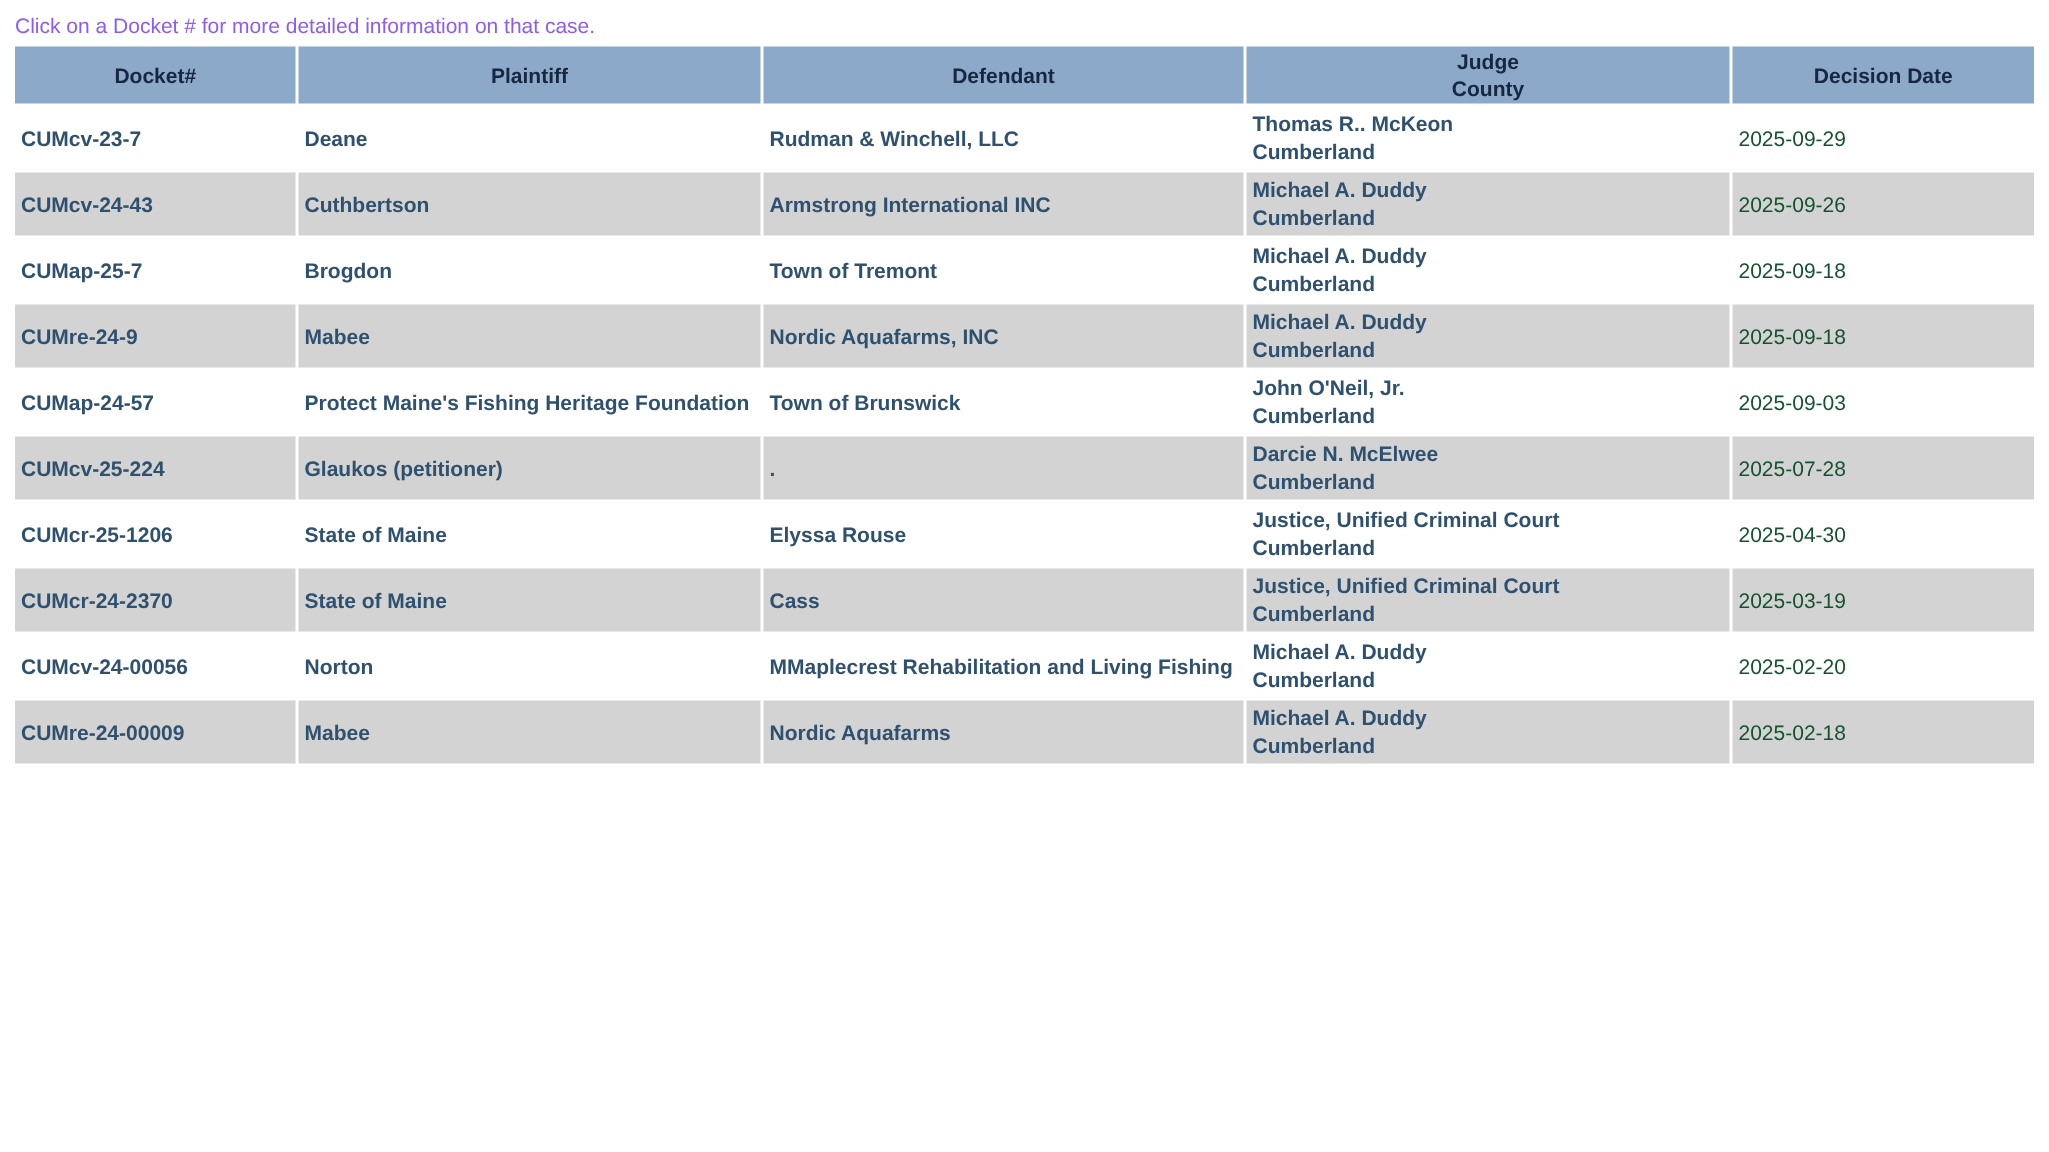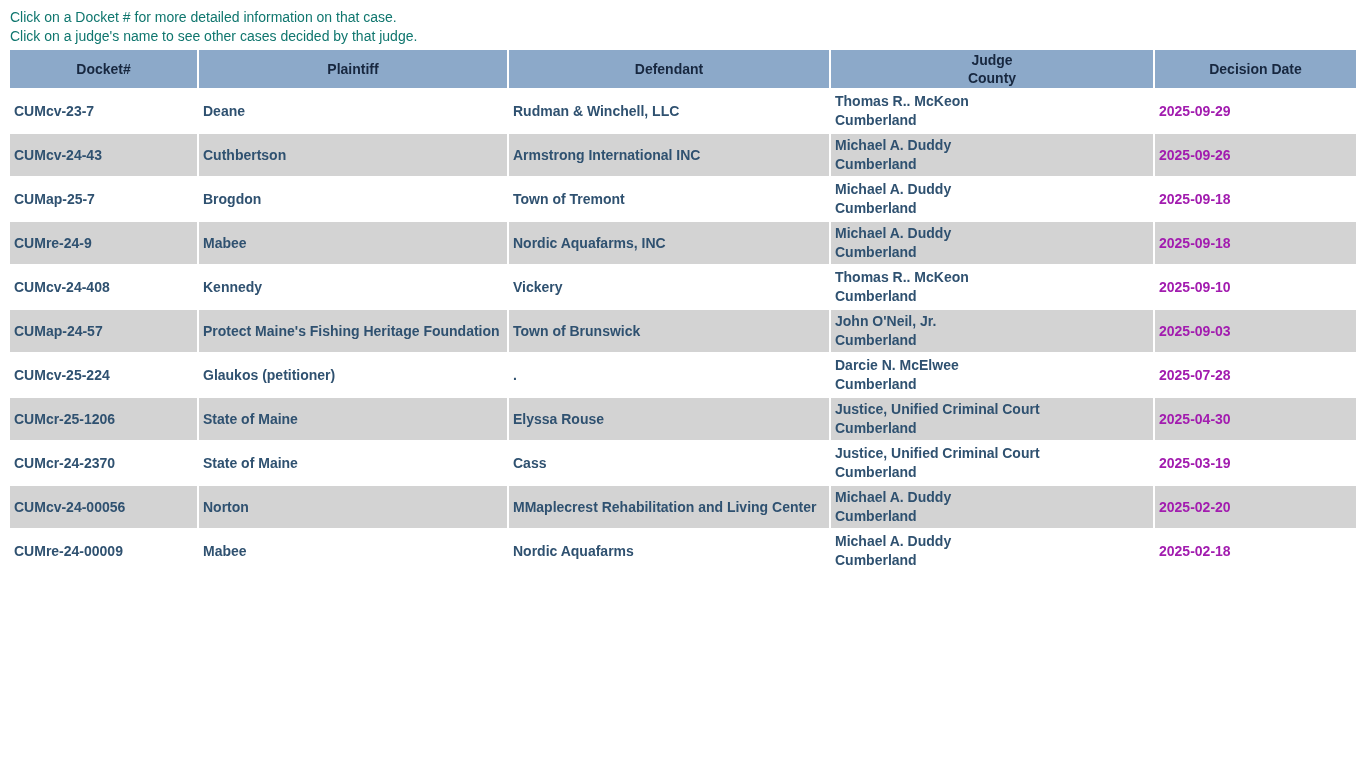--- a/index.html
+++ b/index.html
@@ -7,21 +7,21 @@
     margin: 0; padding: 0;
     width: 1366px; height: 768px;
     overflow: hidden;
     background: #ffffff;
     font-family: "Liberation Sans", "DejaVu Sans", sans-serif;
   }
   .instructions {
     padding: 8px 0 2px 10px;
     font-size: 14px;
     line-height: 19px;
-    color: #0f766e;
+    color: #8b5cf6;
   }
   .instructions div { white-space: nowrap; }
   table.cases {
     border-collapse: separate;
     border-spacing: 2px;
     table-layout: fixed;
     margin-left: 8px;
     width: 1348px;
   }
   col.c-docket   { width: 187px; }
@@ -50,28 +50,27 @@
     word-wrap: break-word;
   }
   tbody tr:nth-child(even) td { background: #D3D3D3; }
   a.cell-link {
     color: #2F5170;
     font-weight: bold;
     text-decoration: none;
     cursor: pointer;
   }
   .judge-line { display: block; }
-  .date-cell { color: #a21caf; font-weight: bold; }
+  .date-cell { color: #14532d; font-weight: normal; }
 </style>
 </head>
 <body>
 
 <div class="instructions">
   <div>Click on a Docket # for more detailed information on that case.</div>
-  <div>Click on a judge's name to see other cases decided by that judge.</div>
 </div>
 
 <table class="cases">
   <colgroup>
     <col class="c-docket">
       <col class="c-plaintiff">
       <col class="c-defendant">
       <col class="c-judge">
       <col class="c-date">
   </colgroup>
@@ -149,36 +148,20 @@
     <td>
       <a class="cell-link">Nordic Aquafarms, INC</a>
     </td>
     <td>
       <a class="cell-link judge-line">Michael A. Duddy</a>
       <a class="cell-link judge-line">Cumberland</a>
     </td>
     <td class="date-cell">2025-09-18</td>
   </tr>
 
-  <tr>
-    <td>
-      <a class="cell-link">CUMcv-24-408</a>
-    </td>
-    <td>
-      <a class="cell-link">Kennedy</a>
-    </td>
-    <td>
-      <a class="cell-link">Vickery</a>
-    </td>
-    <td>
-      <a class="cell-link judge-line">Thomas R.. McKeon</a>
-      <a class="cell-link judge-line">Cumberland</a>
-    </td>
-    <td class="date-cell">2025-09-10</td>
-  </tr>
 
   <tr>
     <td>
       <a class="cell-link">CUMap-24-57</a>
     </td>
     <td>
       <a class="cell-link">Protect Maine's Fishing Heritage Foundation</a>
     </td>
     <td>
       <a class="cell-link">Town of Brunswick</a>
@@ -246,21 +229,21 @@
 
 
   <tr>
     <td>
       <a class="cell-link">CUMcv-24-00056</a>
     </td>
     <td>
       <a class="cell-link">Norton</a>
     </td>
     <td>
-      <a class="cell-link">MMaplecrest Rehabilitation and Living Center</a>
+      <a class="cell-link">MMaplecrest Rehabilitation and Living Fishing</a>
     </td>
     <td>
       <a class="cell-link judge-line">Michael A. Duddy</a>
       <a class="cell-link judge-line">Cumberland</a>
     </td>
     <td class="date-cell">2025-02-20</td>
   </tr>
 
   <tr>
     <td>

